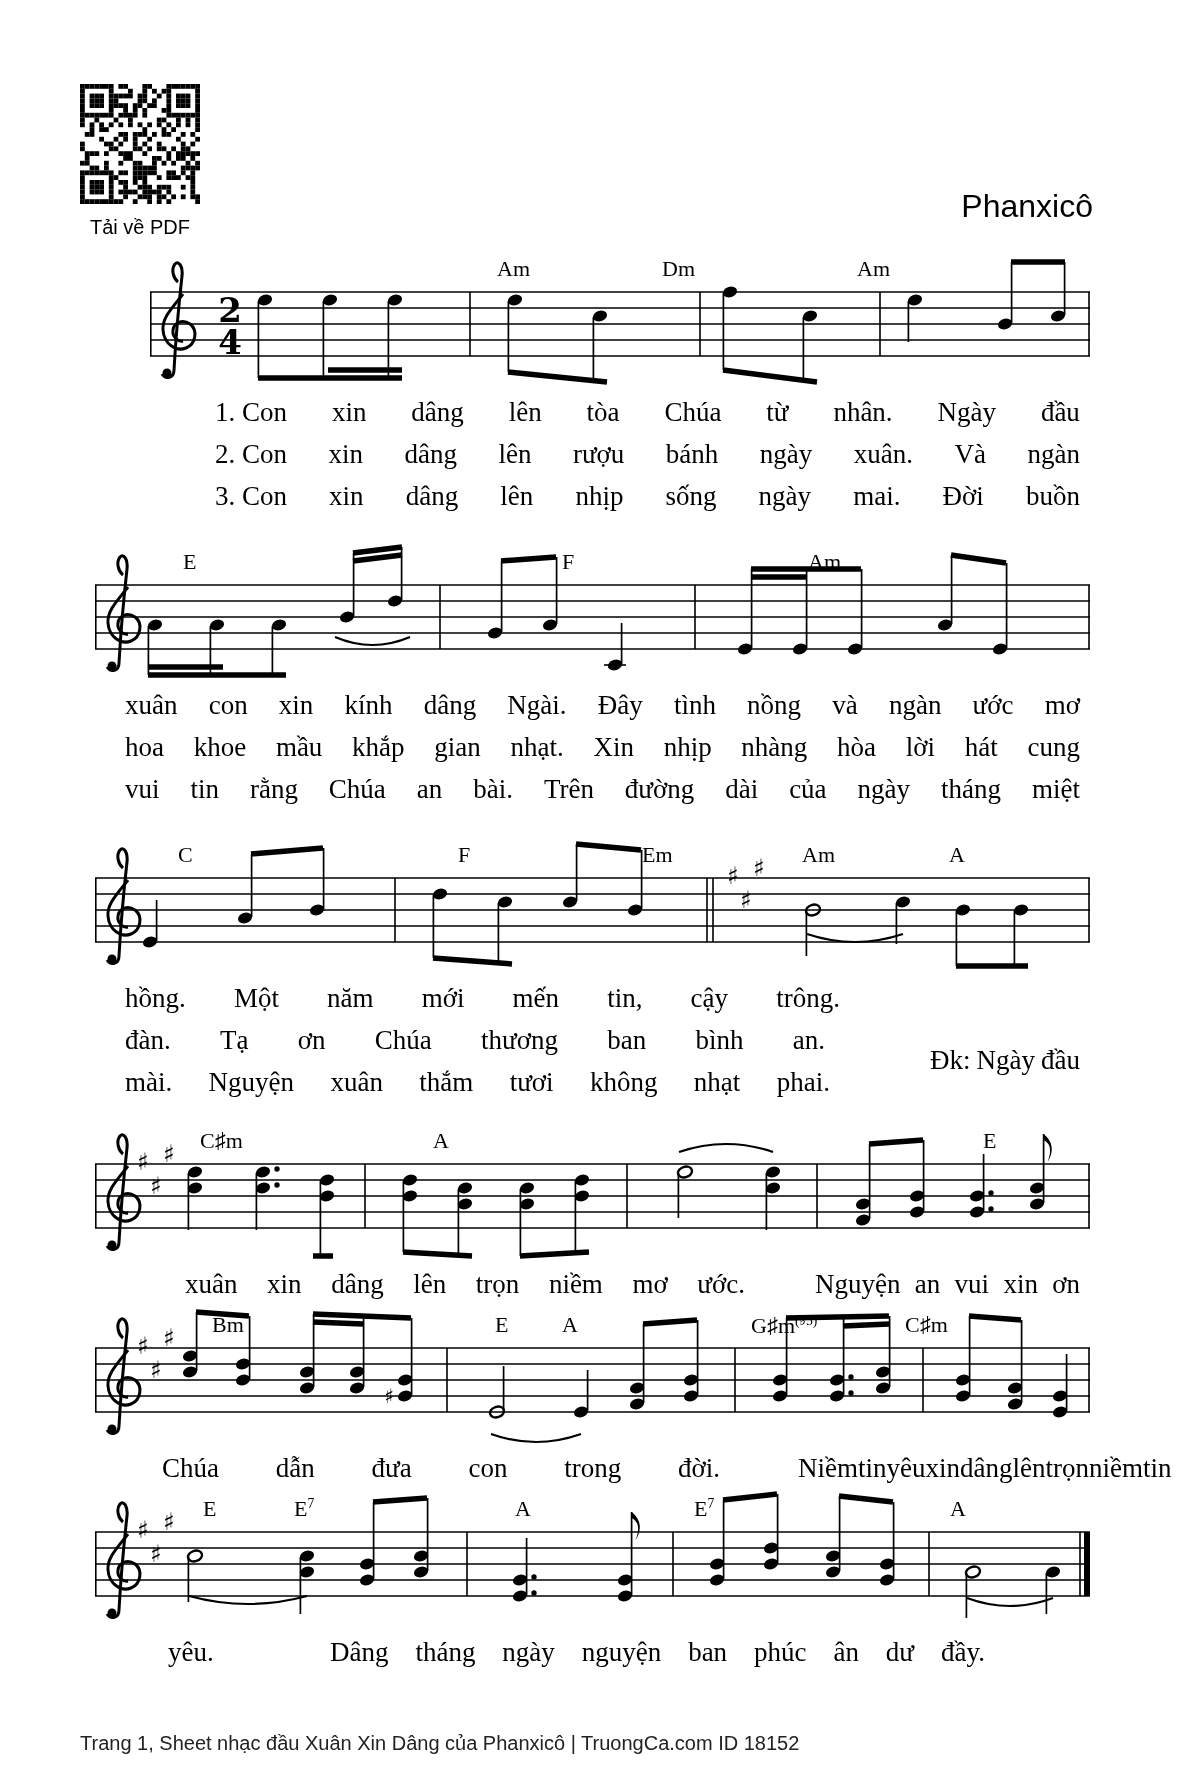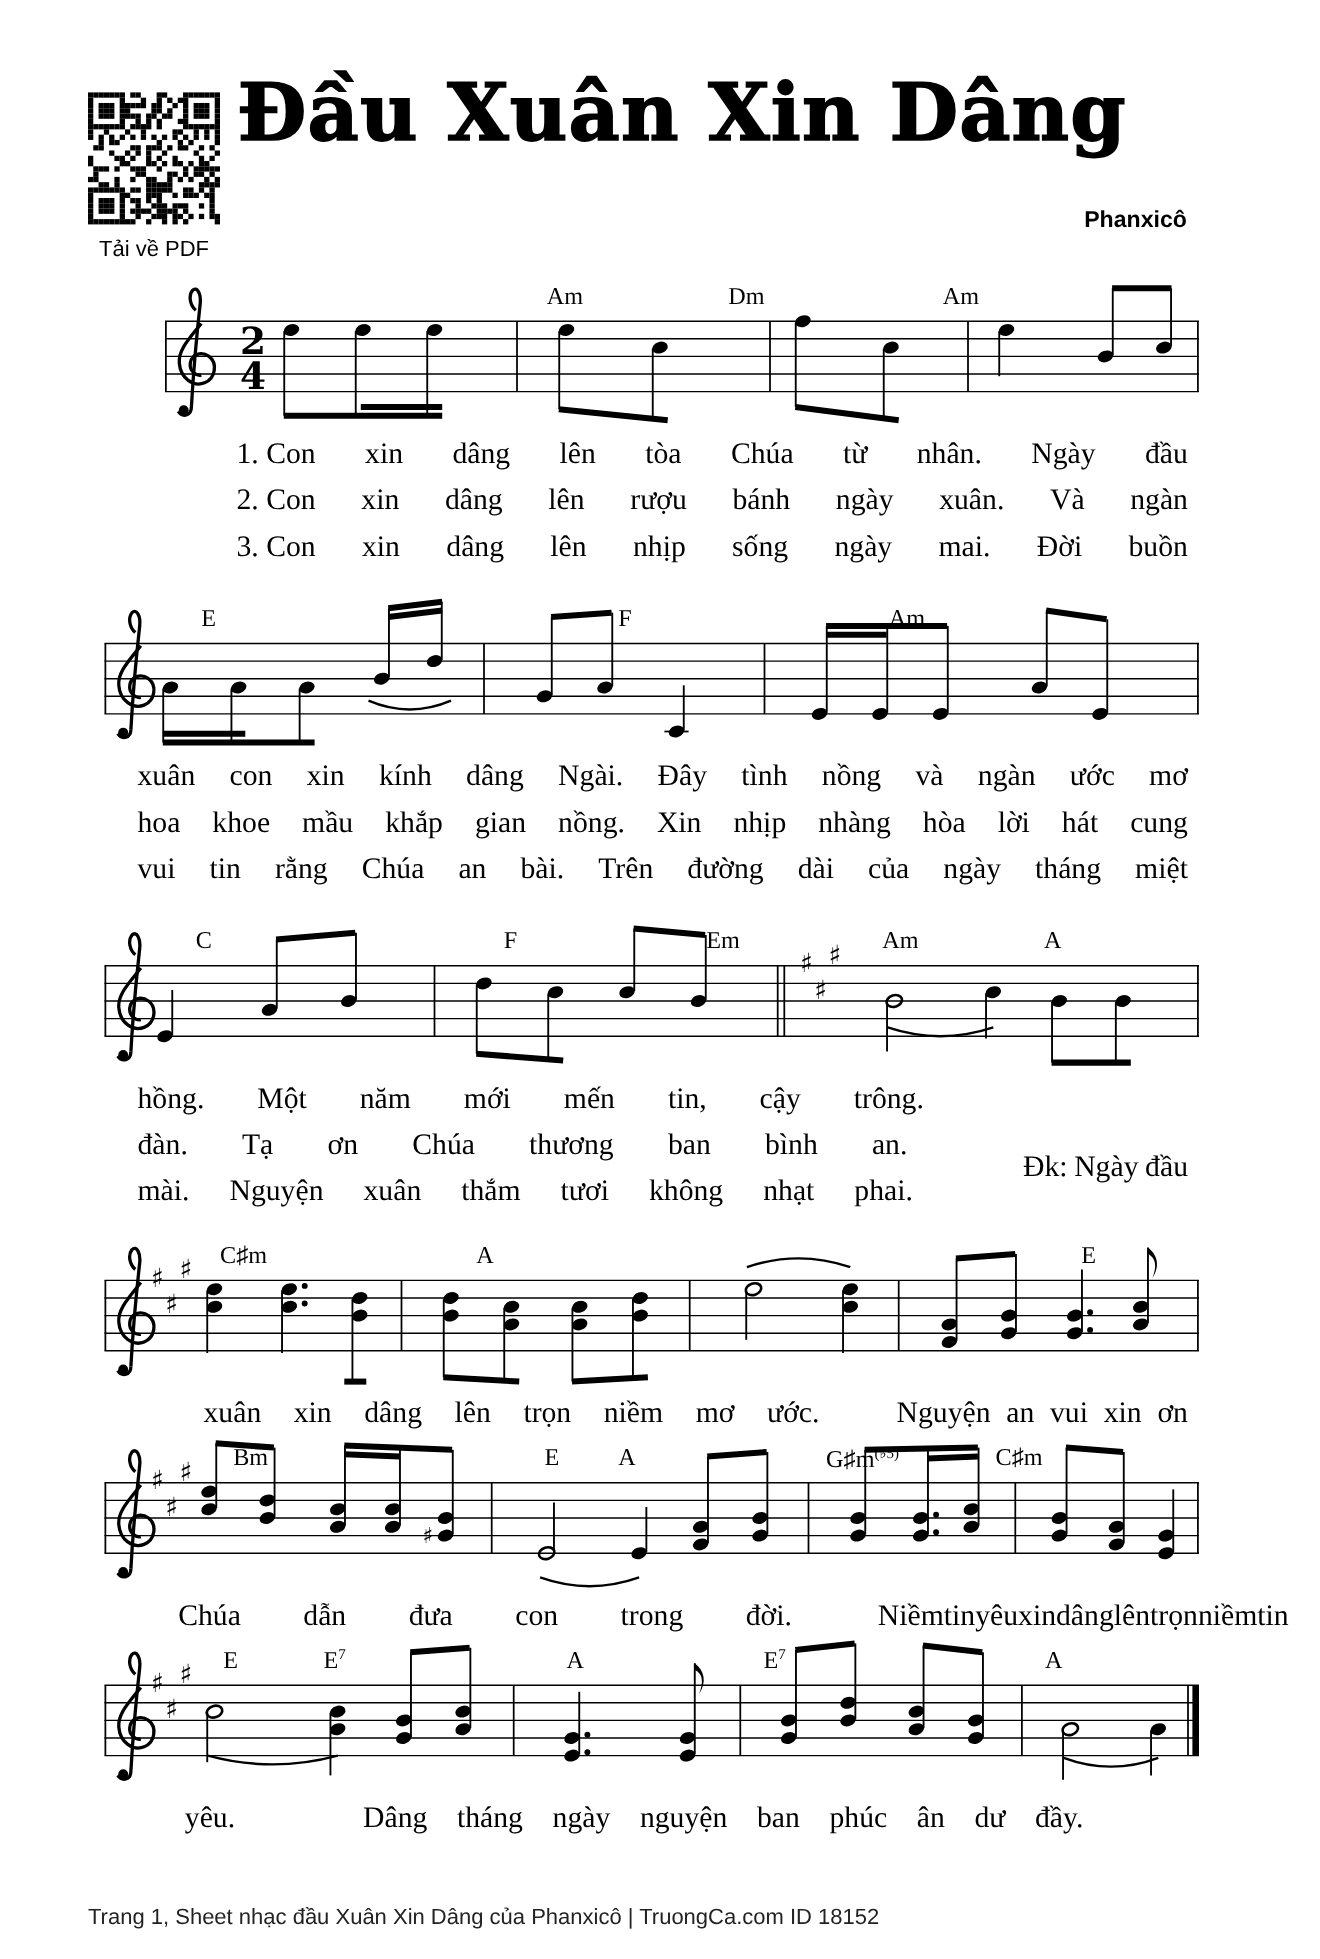--- a/index.html
+++ b/index.html
@@ -2,22 +2,22 @@
 <html><head>
 <meta charset="utf-8">
 <style>
   html,body{margin:0;padding:0;background:#e8e8e8;}
   .page{position:relative;width:1200px;height:1781px;background:#ffffff;margin:0 auto;
         font-family:"Liberation Serif",serif;color:#000;overflow:hidden;}
   .abs{position:absolute;}
   .title{left:150px;top:62px;width:940px;text-align:center;
          font-family:"DejaVu Serif",serif;font-weight:bold;font-size:72px;line-height:1.1;
          -webkit-text-stroke:1.5px #000;letter-spacing:1px;}
-  .composer{right:121px;top:188px;font-family:"Liberation Sans",sans-serif;
-            font-weight:bold;font-size:21px;}
+  .composer{right:107px;top:188px;font-family:"Liberation Sans",sans-serif;
+            font-weight:normal;font-size:32px;}
   .qrwrap{left:80px;top:84px;width:120px;text-align:center;}
   .qrcap{left:52px;top:216px;width:176px;text-align:center;
          font-family:"Liberation Sans",sans-serif;font-size:20px;}
   .footer{left:80px;top:1732px;font-family:"Liberation Sans",sans-serif;
           font-size:20px;color:#222;text-align:center;}
   .chord{position:absolute;font-family:"Liberation Serif",serif;font-size:22px;white-space:nowrap;}
   .chord sup{font-size:62%;}
   .lyricseg{position:absolute;display:flex;justify-content:space-between;
             font-size:27px;line-height:32px;white-space:nowrap;}
   svg{position:absolute;overflow:visible;}
@@ -334,21 +334,20 @@
         <rect x="7" y="24" width="1" height="1" fill="#000"></rect>
         <rect x="8" y="24" width="1" height="1" fill="#000"></rect>
         <rect x="11" y="24" width="1" height="1" fill="#000"></rect>
         <rect x="14" y="24" width="1" height="1" fill="#000"></rect>
         <rect x="16" y="24" width="1" height="1" fill="#000"></rect>
         <rect x="18" y="24" width="1" height="1" fill="#000"></rect>
         <rect x="24" y="24" width="1" height="1" fill="#000"></rect>
       </svg>
   </div>
   <div class="abs qrcap">Tải về PDF</div>
-  <div class="abs title">Đầu Xuân Xin Dâng</div>
   <div class="abs composer">Phanxicô</div>
   <div id="score"></div>
   <div class="abs footer">Trang 1, Sheet nhạc đầu Xuân Xin Dâng của Phanxicô | TruongCa.com ID 18152</div>
 <svg width="940" height="190" viewBox="0 0 940 190" style="left: 150px; top: 232px;">
       <g fill="#000" stroke="none">
         <line x1="0" y1="60" x2="940" y2="60" stroke="#000" stroke-width="1.3"></line>
         <line x1="0" y1="76" x2="940" y2="76" stroke="#000" stroke-width="1.3"></line>
         <line x1="0" y1="92" x2="940" y2="92" stroke="#000" stroke-width="1.3"></line>
         <line x1="0" y1="108" x2="940" y2="108" stroke="#000" stroke-width="1.3"></line>
         <line x1="0" y1="124" x2="940" y2="124" stroke="#000" stroke-width="1.3"></line>
@@ -549,21 +548,21 @@
       <span>ngàn</span>
       <span>ước</span>
       <span>mơ</span>
     </div>
     <div class="lyricseg" style="left: 125px; top: 731px; width: 955px; text-align: center;">
       <span>hoa</span>
       <span>khoe</span>
       <span>mầu</span>
       <span>khắp</span>
       <span>gian</span>
-      <span>nồng.</span>
+      <span>nhạt.</span>
       <span>Xin</span>
       <span>nhịp</span>
       <span>nhàng</span>
       <span>hòa</span>
       <span>lời</span>
       <span>hát</span>
       <span>cung</span>
     </div>
     <div class="lyricseg" style="left: 125px; top: 773px; width: 955px;">
       <span>vui</span>

